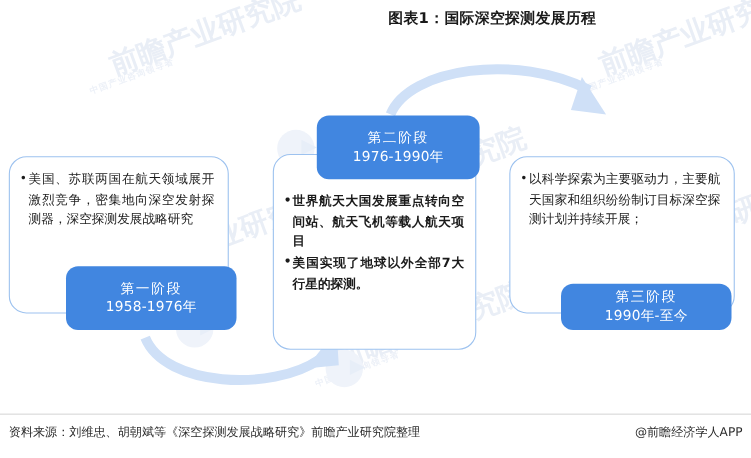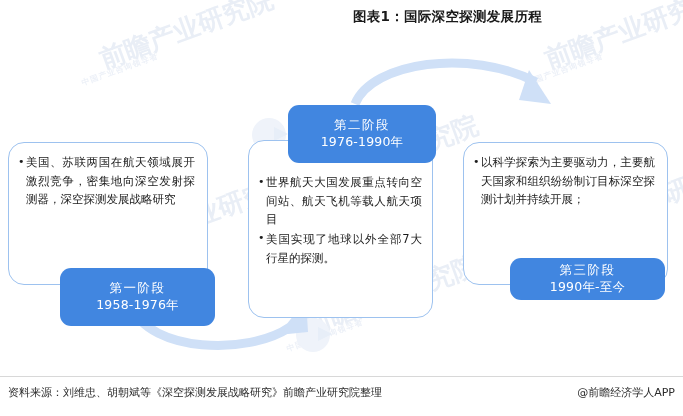--- a/index.html
+++ b/index.html
@@ -110,21 +110,21 @@
     top: -0.5px;
     font-size: 11px;
     color: #1b1b1b;
   }
 
   #card1 { left: 8px;  top: 142px; width: 200px; height: 143px; }
   #card2 { left: 248px; top: 140px; width: 185px; height: 178px; }
   #card3 { left: 463px; top: 142px; width: 205px; height: 143px; }
 
   #card1 .card-body { padding-right: 12px; }
-  #card2 .card-body { padding-top: 32px; }
+  #card2 .card-body { padding-top: 32px; font-weight: bold; }
   #card3 .card-body { padding-right: 12px; }
 
   
   .stage-label {
     position: absolute;
     border-radius: 11px;
     background: #4186e0;
     color: #ffffff;
     text-align: center;
     z-index: 20;
@@ -136,21 +136,21 @@
   }
   .stage-label .ln1 {
     font-size: 12.5px;
     letter-spacing: 1.5px;
   }
   .stage-label .ln2 {
     font-size: 12.5px;
     letter-spacing: 0.2px;
   }
 
-  #label1 { left: 60px;  top: 268px; width: 155px; height: 58px; }
+  #label1 { left: 60px;  top: 242px; width: 155px; height: 58px; }
   #label2 { left: 288px; top: 105px; width: 148px; height: 58px; }
   #label3 { left: 510px; top: 258px; width: 155px; height: 42px; }
 
   
   #footer-rule {
     position: absolute;
     left: 0;
     top: 376px;
     width: 683px;
     height: 1px;

